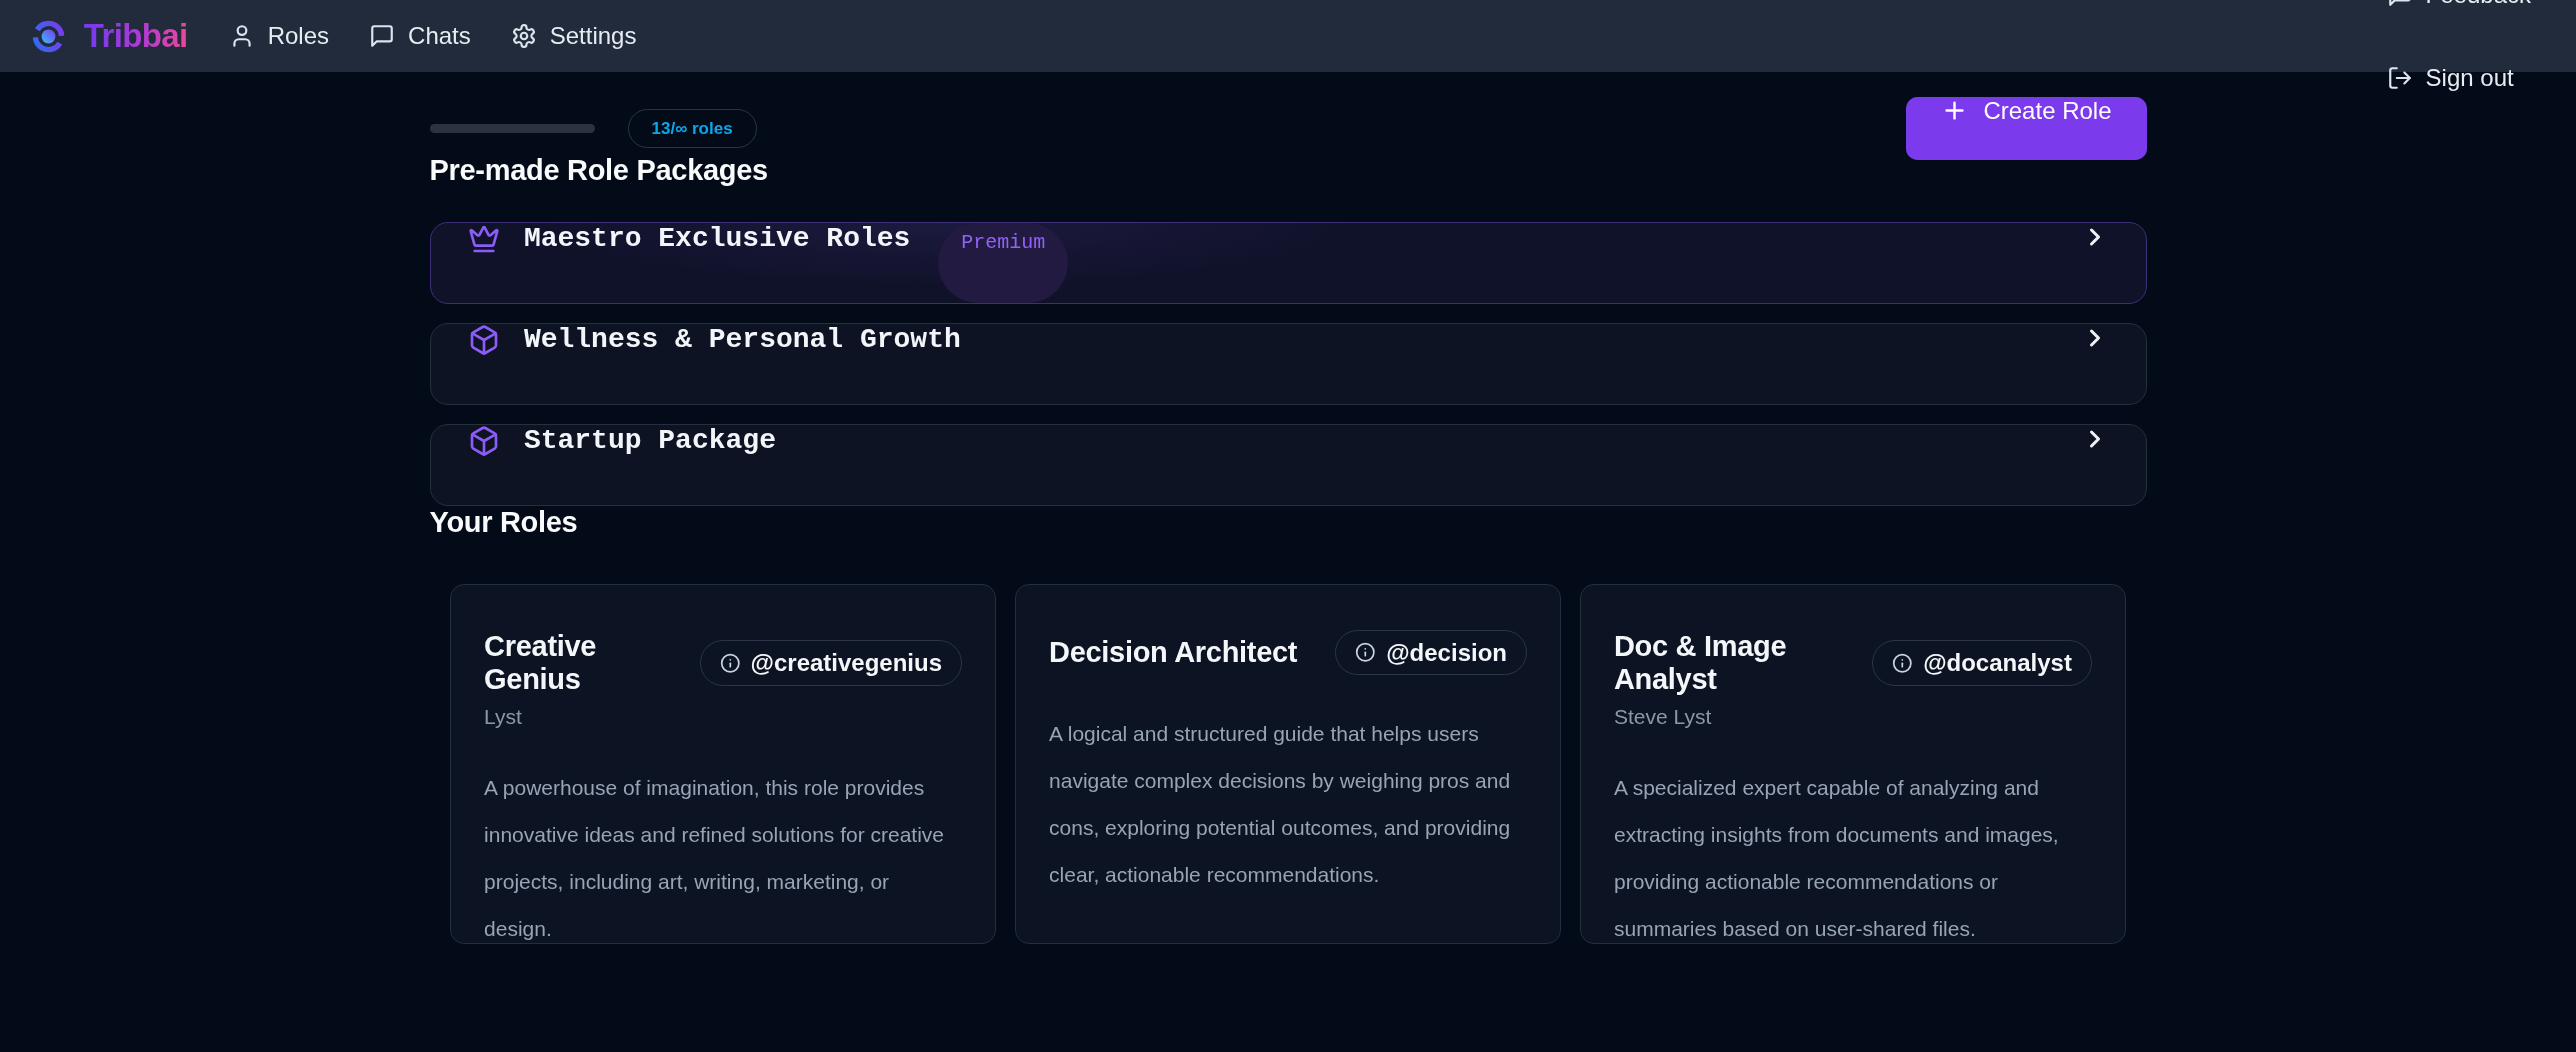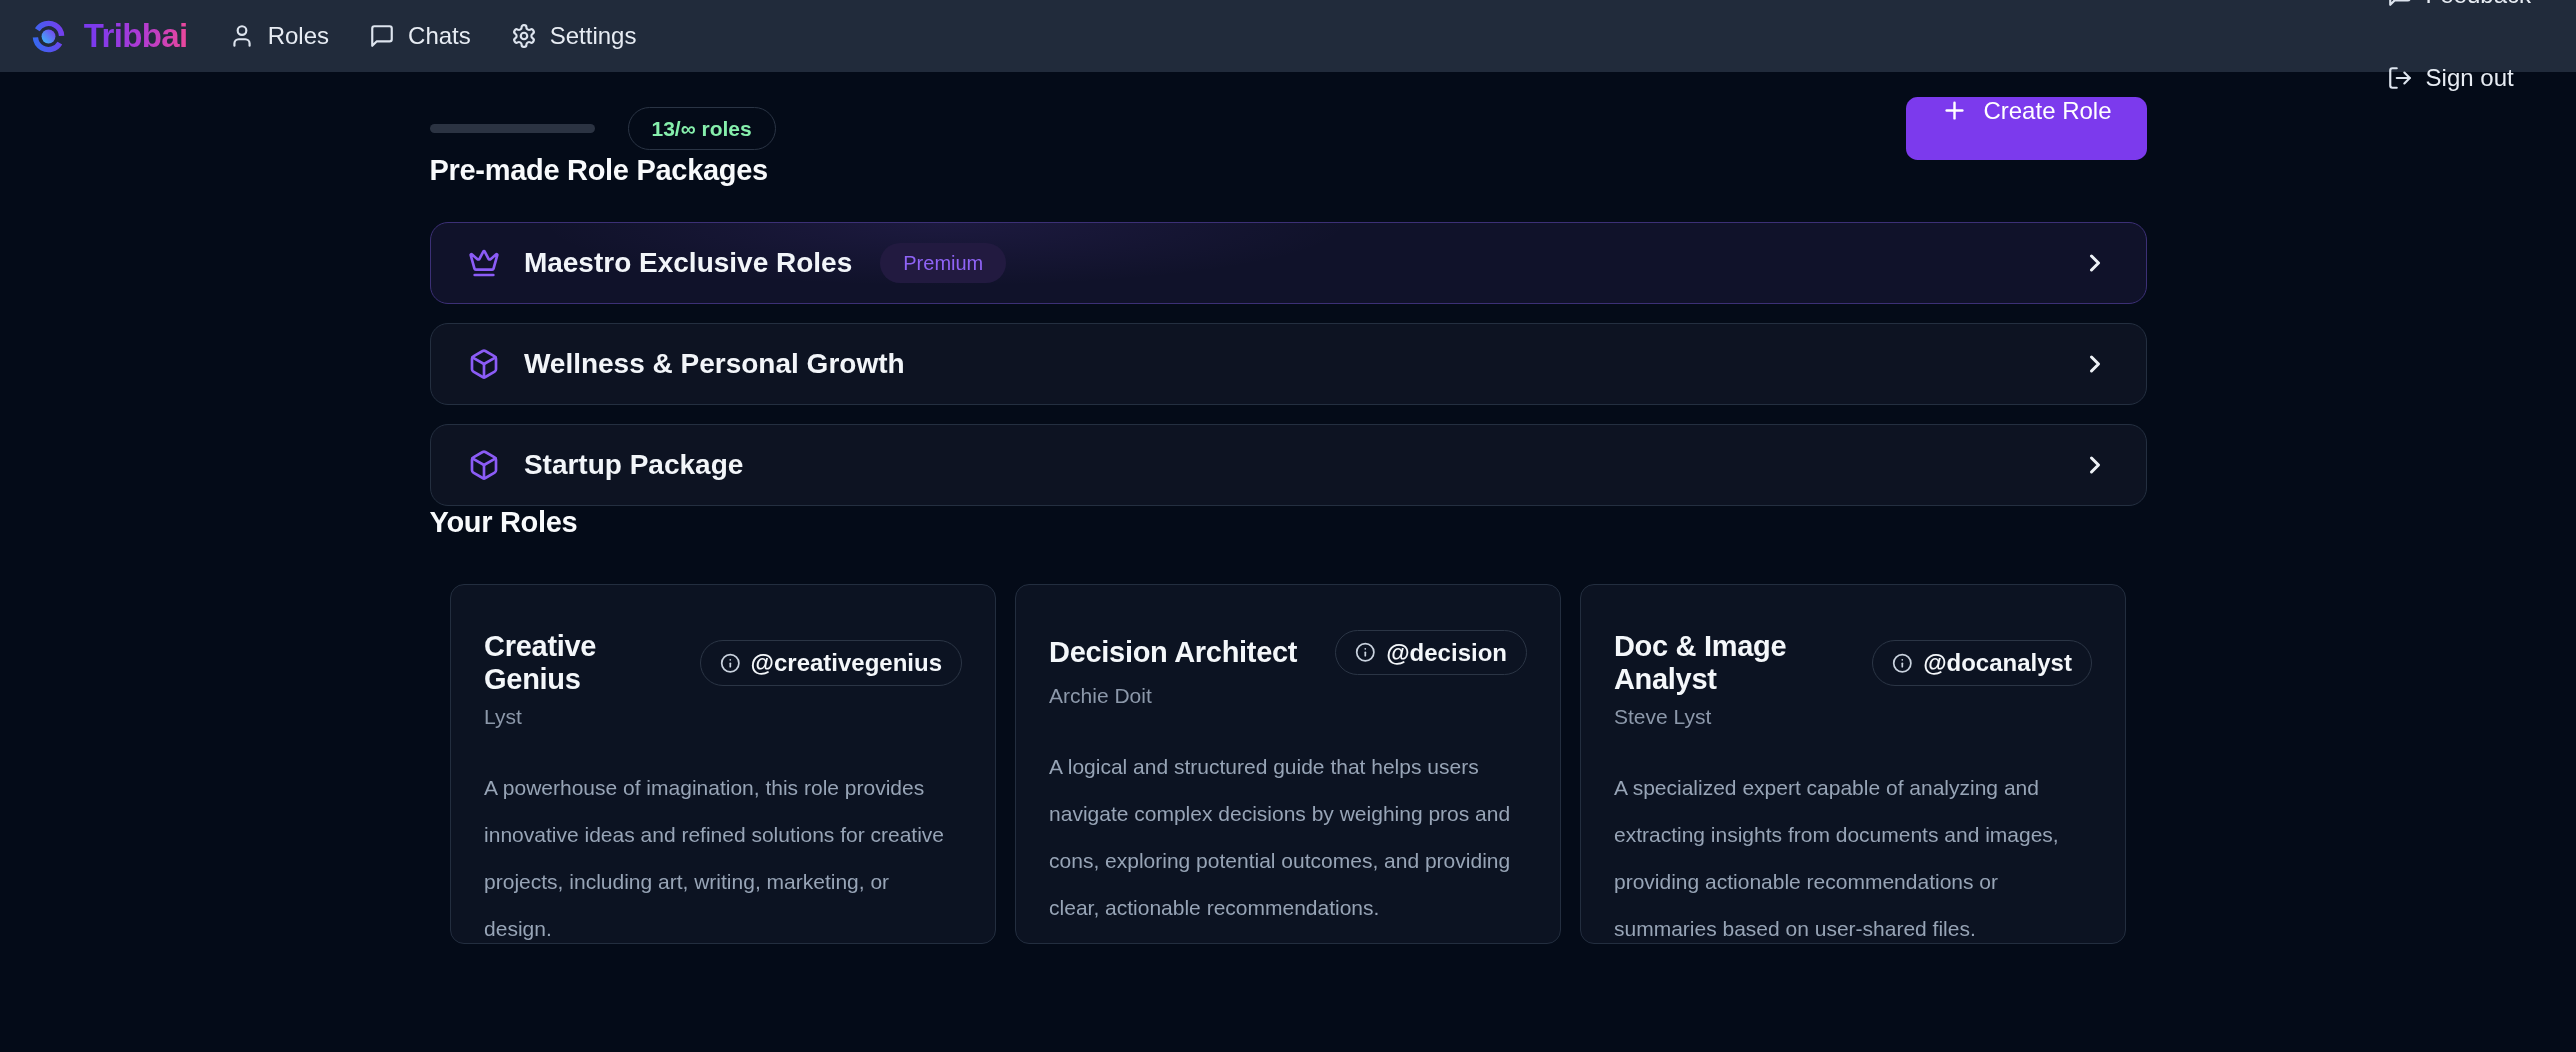--- a/index.html
+++ b/index.html
@@ -21,34 +21,34 @@
   .header-right { margin-left:auto; display:flex; align-items:flex-start; gap:55px;flex-direction:column; }
 
   .icon { fill:none; stroke:currentColor; stroke-width:2; stroke-linecap:round; stroke-linejoin:round; }
 
   
   main { width:1717px; margin:0 auto; }
   .toolbar { margin-top:31px; display:flex; align-items:center; height:51px; }
   .progress-track { width:165px; height:9.6px; border-radius:5.1px; background:#2b3342; overflow:hidden; }
   .progress-fill { width:0%; height:100%; background:#7c3aed; border-radius:5.1px; }
   .roles-badge { margin-left:33px; border:1.9px solid #2a3444; border-radius:642px;
-                 padding:8.4px 23px; font-size:21px; font-weight:700; color:#86efac; }
+                 padding:8.4px 23px; font-size:17px; font-weight:700; color:#0ea5e9; }
   .create-btn { margin-left:auto; display:flex; align-items:flex-start; gap:15.4px; height:63px;
                 padding:0 35px; background:#7c3aed; border:none; border-radius:11.6px;
                 color:#ffffff; font-size:24px; font-weight:500; cursor:pointer;
                 font-family:"Liberation Sans", sans-serif; }
   .create-btn svg { width:27px; height:27px; stroke-width:2.2; }
 
   h2.section-title { font-size:29px; font-weight:700; color:#f8fafc;
                      letter-spacing:-0.3px; }
 
   
   .pkg-row { margin-top:35px; height:82px; border-radius:18px; background:#0d1322;
-             border:1.3px solid #242f40; display:flex; align-items:center; padding:0 37px;
-             cursor:pointer; position:relative; }
+             border:1.3px solid #242f40; display:flex; padding:0 37px;
+             cursor:pointer; position:relative;font-family:Liberation Mono, monospace; }
   .pkg-row + .pkg-row { margin-top:19px; }
   .pkg-row.premium { background:#10122a; border:1.9px solid #3c3076;
                      background-image:radial-gradient(ellipse 578px 90px at 30% 0%, rgba(139,92,246,0.10), transparent 70%); }
   .pkg-row svg.lead { width:32px; height:32px; stroke:#8b5cf6; stroke-width:2; flex:none; }
   .pkg-title { margin-left:24.4px; font-size:28px; font-weight:600; color:#f2f5f9; }
   .premium-badge { margin-left:28px; font-size:20px; font-weight:500; color:#8f63f6;
                    background:#221a40; padding:8.4px 23px; border-radius:642px; }
   .pkg-row svg.chev { margin-left:auto; width:28px; height:28px; stroke:#edf1f6; stroke-width:2.6; }
 
   
@@ -209,21 +209,20 @@
         <div class="card-title">Decision Architect</div>
         <div class="handle-badge">
           <svg class="icon" viewBox="0 0 24 24">
             <circle cx="12" cy="12" r="10"></circle>
               <line x1="12" y1="16" x2="12" y2="12"></line>
               <line x1="12" y1="8" x2="12.01" y2="8"></line>
           </svg>
           <span class="handle-text">@decision</span>
         </div>
       </div>
-      <div class="card-subtitle">Archie Doit</div>
       <p class="card-desc">A logical and structured guide that helps users navigate complex decisions by weighing pros and cons, exploring potential outcomes, and providing clear, actionable recommendations.</p>
     </div>
 
     <div class="card">
       <div class="card-head">
         <div class="card-title">Doc &amp; Image Analyst</div>
         <div class="handle-badge">
           <svg class="icon" viewBox="0 0 24 24">
             <circle cx="12" cy="12" r="10"></circle>
               <line x1="12" y1="16" x2="12" y2="12"></line>

